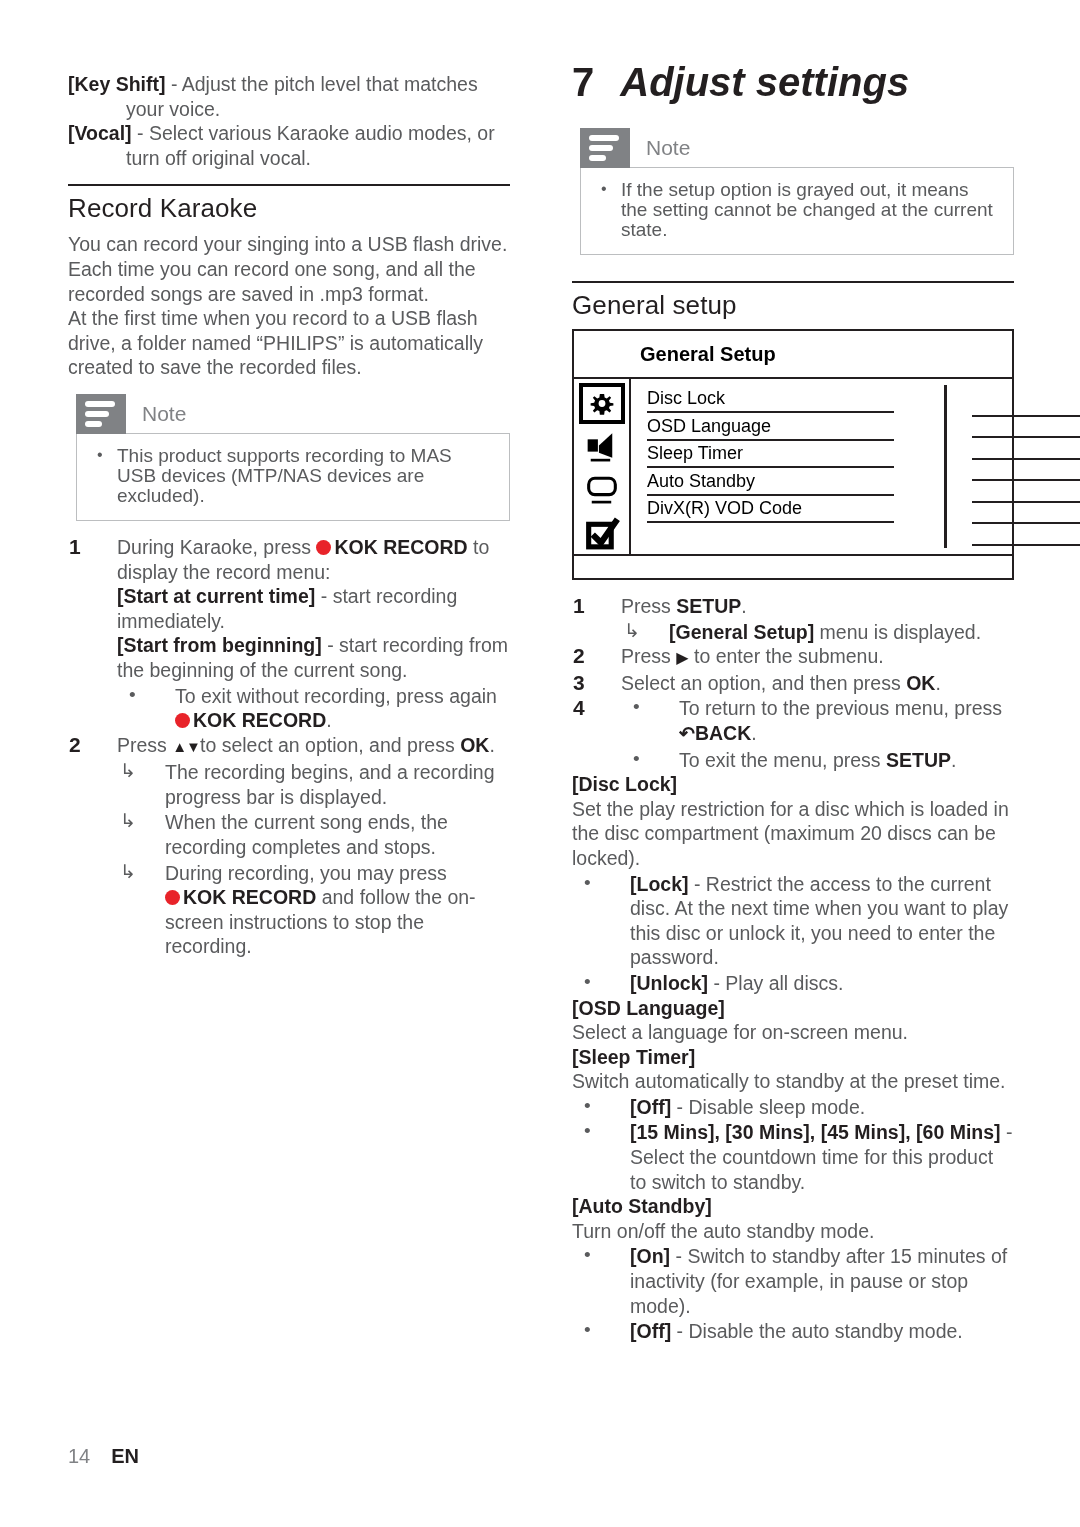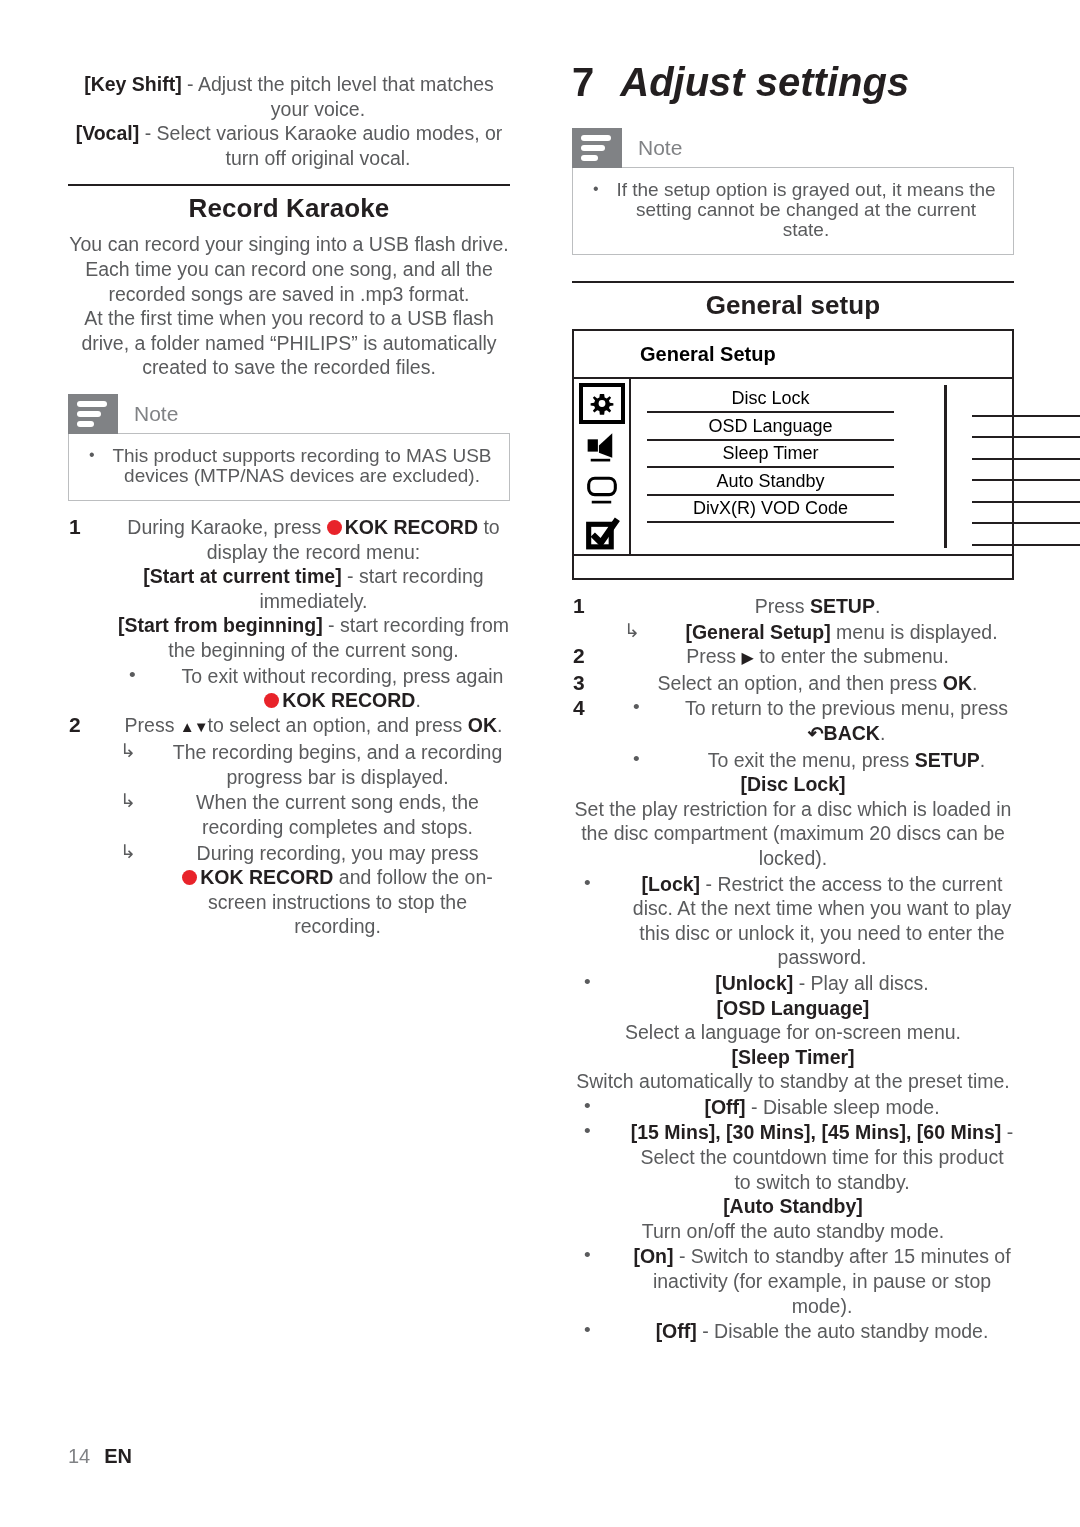--- a/index.html
+++ b/index.html
@@ -5,45 +5,45 @@
   * { box-sizing: border-box; }
   html, body { margin:0; padding:0; }
   body {
     width:1080px; height:1527px;
     background:#ffffff;
     font-family:"Liberation Sans", sans-serif;
     color:#58595b;
     position:relative;
     overflow:hidden;
   }
-  .page { position:absolute; left:0; top:0; width:1080px; height:1192px;text-align:center; }
+  .page { position:absolute; left:0; top:0; width:1080px; height:1192px; }
 
   .col-left  { position:absolute; left:68px;  top:72px; width:442px; }
   .col-right { position:absolute; left:572px; top:62px; width:442px; }
 
   
   p, .line { margin:0; font-size:19.5px; line-height:24.6px; color:#5a5b5d; }
   b, .b { font-weight:bold; color:#231f20; }
   .blk { color:#231f20; }
 
   
   .rule-top { border-top:2.4px solid #231f20; margin-bottom:7px; }
   h2.sec {
-    margin:0 0 8px 0; font-size:26px; font-weight:bold;
+    margin:0 0 8px 0; font-size:26px; font-weight:normal;
     color:#231f20; letter-spacing:.1px;
   }
   .chapter {
     display:flex; align-items:baseline; gap:26px;
     color:#231f20; margin:0 0 0 0;
   }
   .chapter .num  { font-size:40px; font-weight:bold; line-height:1; }
   .chapter .ttl  { font-size:40px; font-weight:bold; line-height:1;font-style:italic; }
 
   
-  .note { margin:14px 0 0 0; position:relative; }
+  .note { margin:14px 0 0 8px; position:relative; }
   .note-tab {
     display:flex; align-items:center; height:40px;
   }
   .note-ico {
     width:50px; height:40px; background:#808285;
     display:flex; flex-direction:column; justify-content:center;
     align-items:flex-start; padding-left:9px; gap:4.5px;
     flex:0 0 auto;
   }
   .note-ico i { display:block; height:5.5px; background:#fff; border-radius:3px; }
@@ -129,21 +129,21 @@
   }
   .osd-right .ln {
     border-bottom:2.2px solid #231f20; height:21.5px;
   }
   .osd-foot { height:24px; border-top:2.6px solid #231f20; }
   .spacer14 { height:14px; }
 
   
   .footer {
     position:absolute; left:68px; top:1445px;
-    display:flex; align-items:baseline; gap:14px;
+    display:flex; align-items:baseline; gap:21px;
   }
   .footer .pg { font-size:20px; color:#808285; }
   .footer .en { font-size:20px; color:#231f20; font-weight:bold; }
 </style>
 </head>
 <body>
 
 <div class="page">
 
   <div class="col-left">

